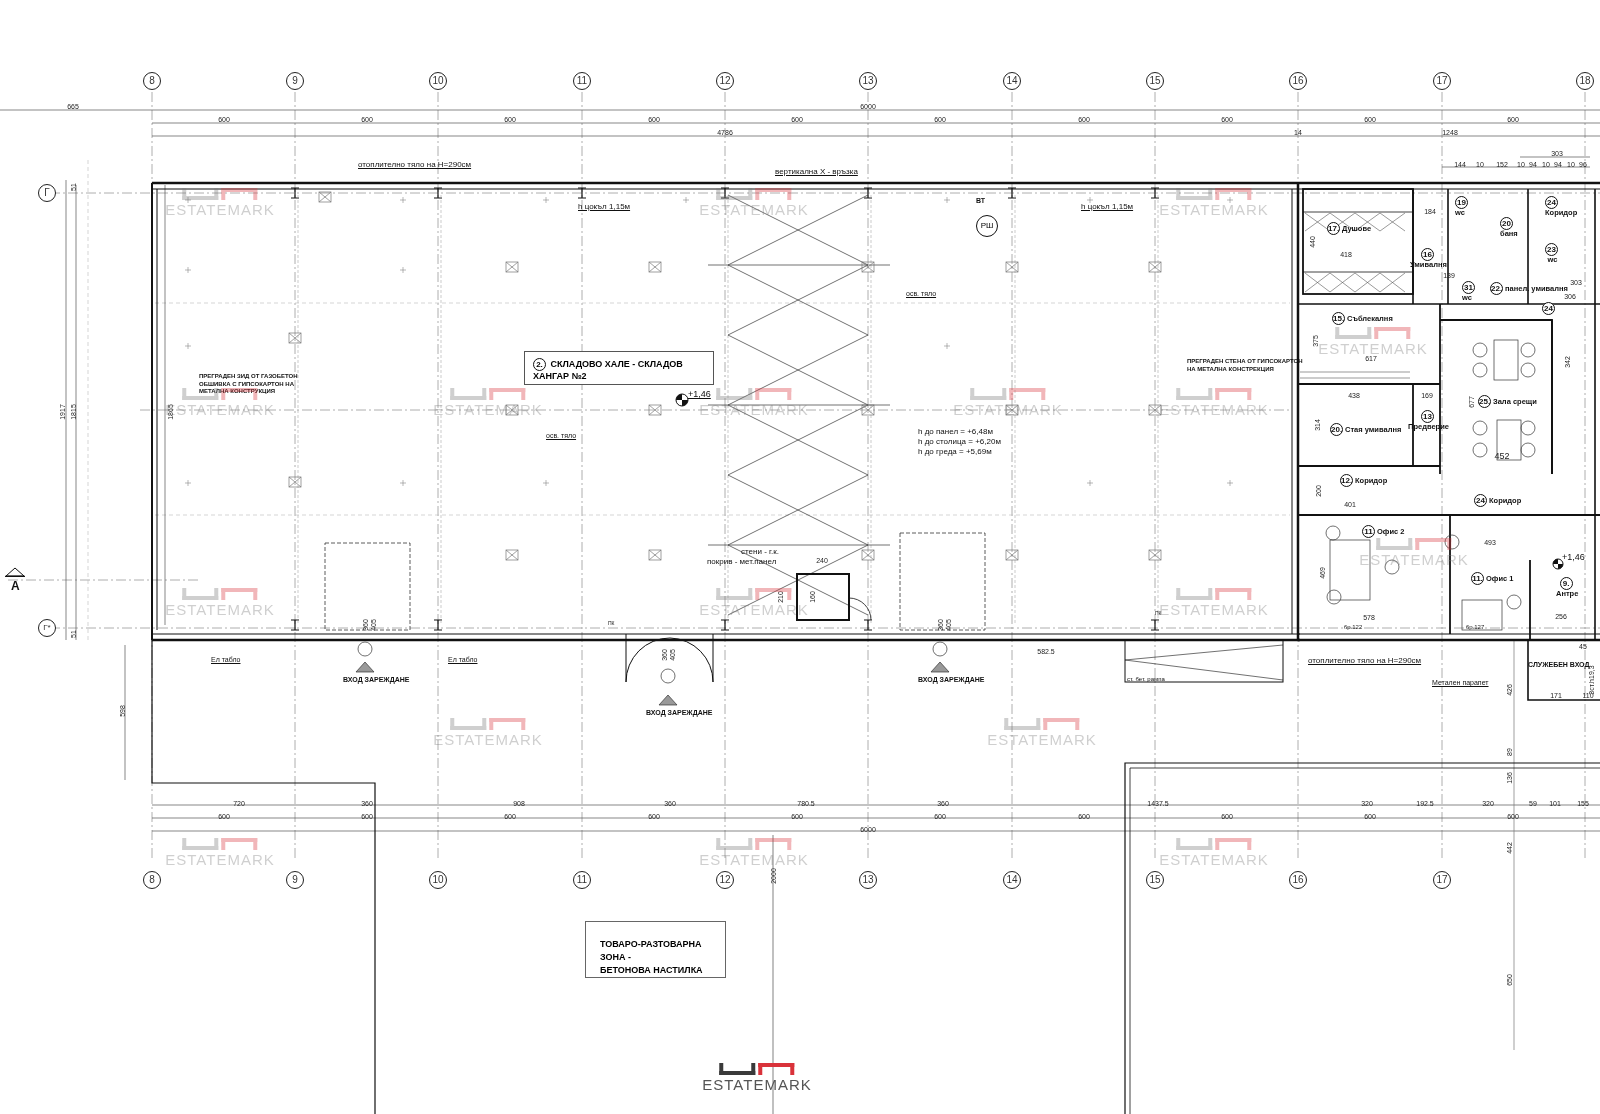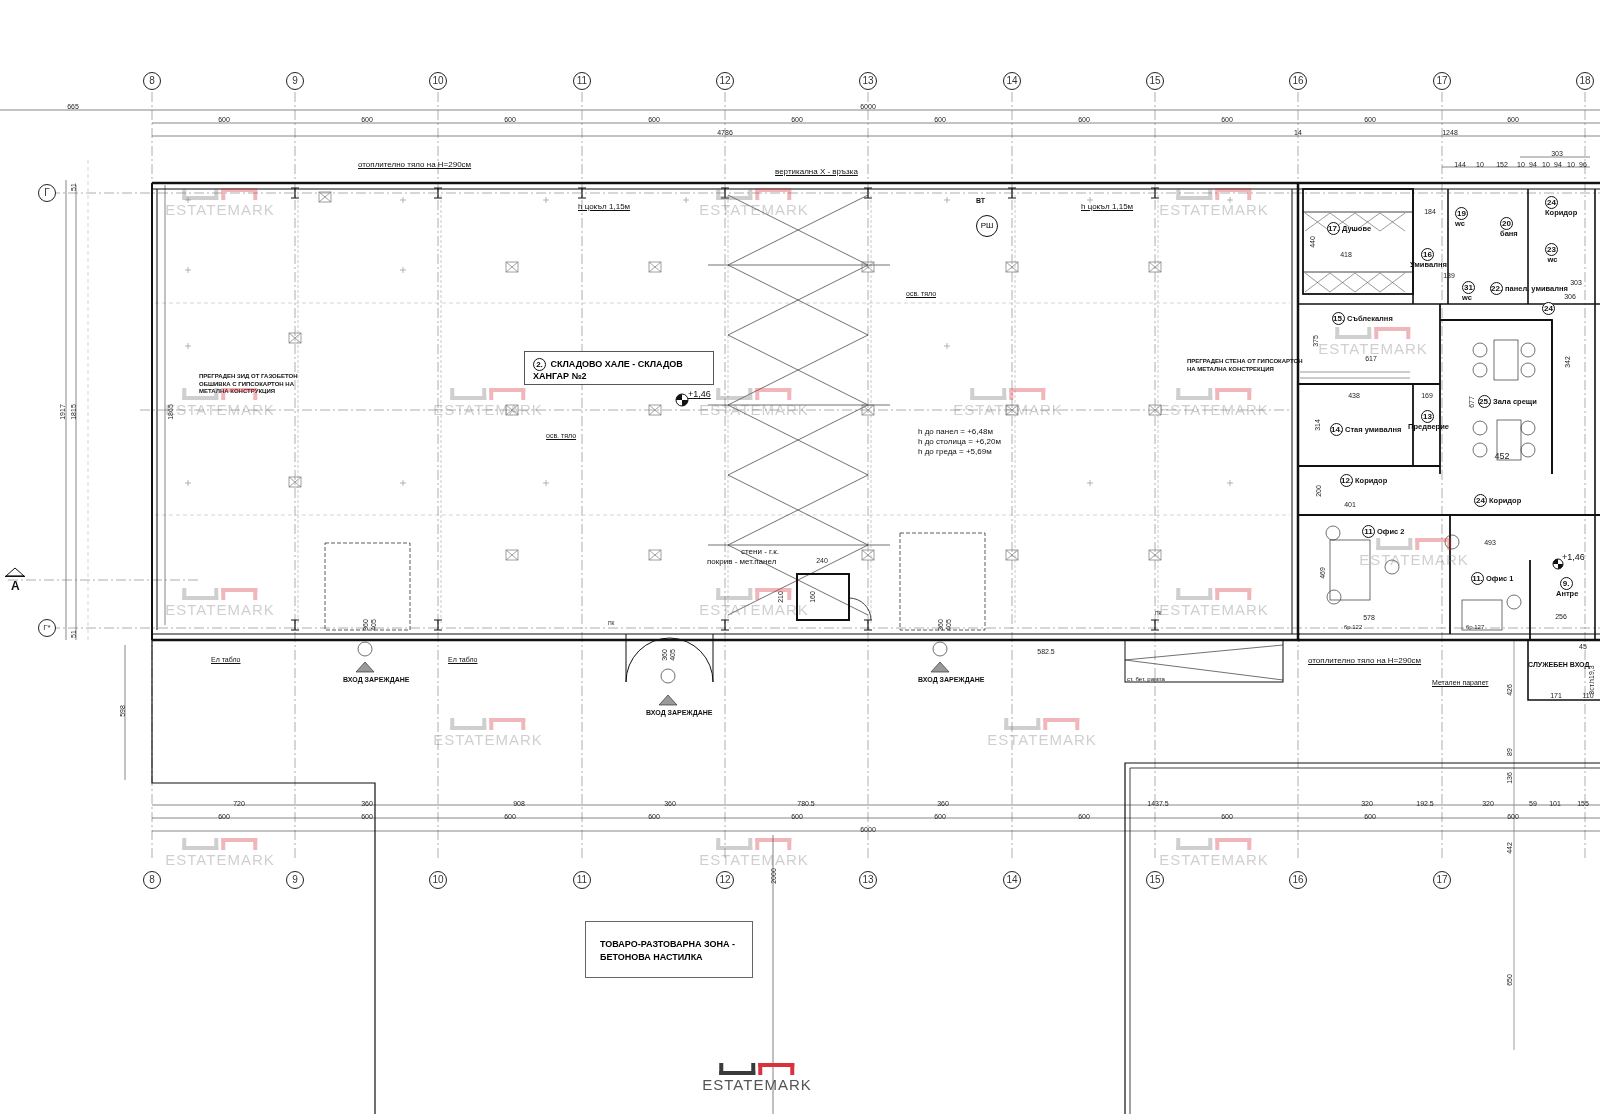--- a/index.html
+++ b/index.html
@@ -456,29 +456,29 @@
 <div class="lbl dim" style="left:1046px;top:648px">582.5</div>
 <div class="lbl note" style="left:1308px;top:657px;text-decoration:underline">отоплително тяло на H=290см</div>
 <div class="lbl note" style="left:1432px;top:679px;font-size:7px;text-decoration:underline">Метален парапет</div>
 <div class="lbl note" style="left:1528px;top:661px;font-size:7px;font-weight:bold">СЛУЖЕБЕН ВХОД</div>
 <div class="lbl dim" style="left:1556px;top:692px">171</div>
 <div class="lbl dim" style="left:1588px;top:692px">110</div>
 <div class="lbl dim" style="left:1583px;top:643px">45</div>
 
 <div class="lbl room" style="left:1327px;top:222px"><span class="tag">17.</span><span>Душове</span></div>
 <div class="lbl room" style="left:1410px;top:248px;text-align:center"><span class="tag">16</span><br><span>Умивалня</span></div>
-<div class="lbl room" style="left:1455px;top:207px"><span class="tag">19</span><br><span>wc</span></div>
+<div class="lbl room" style="left:1455px;top:196px"><span class="tag">19</span><br><span>wc</span></div>
 <div class="lbl room" style="left:1500px;top:217px"><span class="tag">20</span><br><span>баня</span></div>
 <div class="lbl room" style="left:1462px;top:281px"><span class="tag">31</span><br><span>wc</span></div>
 <div class="lbl room" style="left:1490px;top:282px"><span class="tag">22.</span><span>панел. умивалня</span></div>
 <div class="lbl room" style="left:1545px;top:243px;text-align:center"><span class="tag">23</span><br><span>wc</span></div>
 <div class="lbl room" style="left:1545px;top:196px"><span class="tag">24</span><br><span>Коридор</span></div>
 <div class="lbl room" style="left:1542px;top:302px"><span class="tag">24</span></div>
 <div class="lbl room" style="left:1332px;top:312px"><span class="tag">15.</span><span>Съблекалня</span></div>
-<div class="lbl room" style="left:1330px;top:423px"><span class="tag">14.</span><span>Стая умивалня</span></div>
+<div class="lbl room" style="left:1330px;top:423px"><span class="tag">20.</span><span>Стая умивалня</span></div>
 <div class="lbl room" style="left:1408px;top:410px;text-align:center"><span class="tag">13</span><br><span>Предверие</span></div>
 <div class="lbl room" style="left:1478px;top:395px"><span class="tag">25.</span><span>Зала срещи</span></div>
 <div class="lbl room" style="left:1340px;top:474px"><span class="tag">12.</span><span>Коридор</span></div>
 <div class="lbl room" style="left:1474px;top:494px"><span class="tag">24</span><span>Коридор</span></div>
 <div class="lbl room" style="left:1362px;top:525px"><span class="tag">11</span><span>Офис 2</span></div>
 <div class="lbl room" style="left:1471px;top:572px"><span class="tag">11.</span><span>Офис 1</span></div>
 <div class="lbl room" style="left:1556px;top:577px;text-align:center"><span class="tag">9.</span><br><span>Антре</span></div>
 
 <div style="position:absolute;left:1552px;top:556px;">
   <svg width="12" height="12">
@@ -504,21 +504,21 @@
 <div class="lbl dim" style="left:1369px;top:614px">578</div>
 <div class="lbl dimv" style="left:1322px;top:573px">469</div>
 <div class="lbl dim" style="left:1490px;top:539px">493</div>
 <div class="lbl dim" style="left:1561px;top:613px">256</div>
 <div class="lbl dim" style="left:1449px;top:272px">139</div>
 <div class="lbl dim" style="left:1570px;top:293px">306</div>
 <div class="lbl dim" style="left:1576px;top:279px">303</div>
 <div class="lbl dim" style="left:1353px;top:624px;font-size:6px">бр.122</div>
 <div class="lbl dim" style="left:1475px;top:624px;font-size:6px">бр.127</div>
 
-<div class="zonebox" style="left:585px;top:921px;width:168px;height:57px">
+<div class="zonebox" style="left:585px;top:921px;width:141px;height:57px">
   <div>ТОВАРО-РАЗТОВАРНА ЗОНА  -</div>
   <div>БЕТОНОВА НАСТИЛКА</div>
 </div>
 
 <div>
   <div class="wm" style="left:220px;top:203px">
       <div class="mark">
         <div class="u"></div>
         <div class="m"></div>
       </div>

